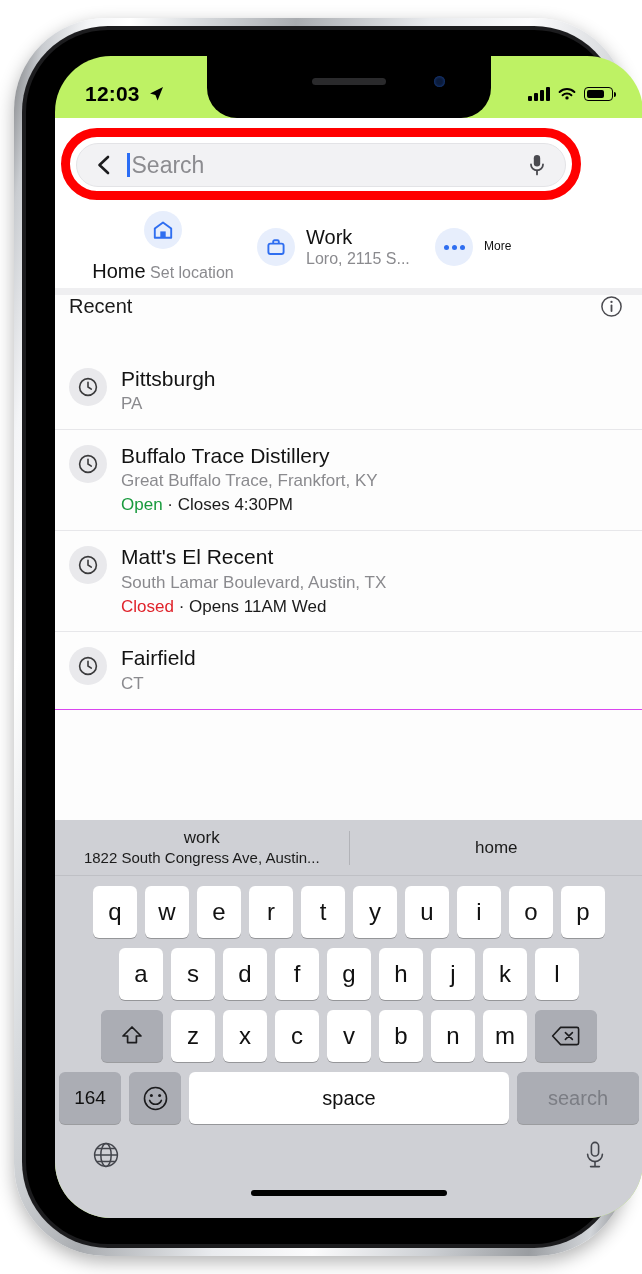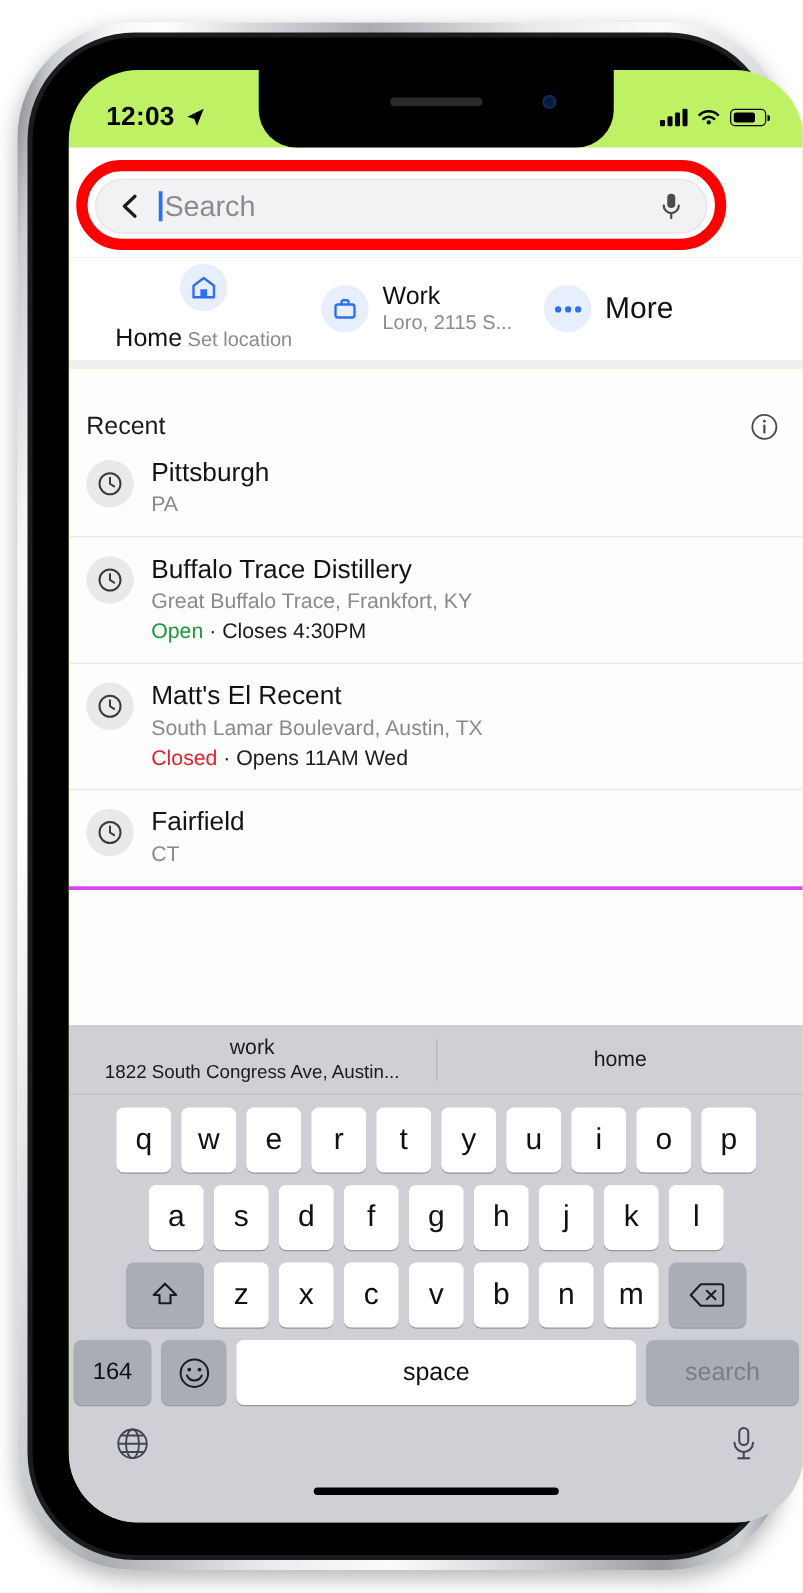--- a/index.html
+++ b/index.html
@@ -151,46 +151,46 @@
     background: #e7eefc; flex: none;
     display: flex; align-items: center; justify-content: center;
   }
   .sc-text { min-width: 0; }
   .sc-title { font-size: 20px; color: #111; line-height: 1.15; }
   .sc-sub {
     font-size: 16px; color: #8a8a8e; line-height: 1.2; margin-top: 2px;
     white-space: nowrap; overflow: hidden; text-overflow: ellipsis;
     max-width: 132px;
   }
-  .sc-more .sc-title { font-size: 24px; }
+  .sc-more .sc-title { font-size: 12px; }
   .dots { display: flex; gap: 3px; }
   .dots i { width: 5px; height: 5px; border-radius: 50%; background: #2f6ef0; display:block; }
 
   .thin-sep { height: 7px; background: #efeff1; }
 
   
   .recents {
     position: absolute; top: 239px; left: 0; right: 0;
     height: 525px; background: #fdfdfd;
   }
   .recent-head {
-    height: 58px; display: flex; align-items: flex-end;
+    height: 58px; display: flex; align-items: flex-start;
     justify-content: space-between; padding: 0 20px 0 14px;
   }
   .recent-title { font-size: 20px; color: #1a1a1a; font-weight: normal; }
   .info-icon { width: 23px; height: 23px; }
 
   .row {
     display: flex; align-items: flex-start; gap: 14px;
     padding: 13px 18px 13px 14px;
     border-bottom: 1px solid #e7e7ea;
     margin-left: 0;
     position: relative;
   }
-  .row:last-child { border-bottom: 3px solid #d946ef; }
+  .row:last-child { border-bottom: 1px solid #d946ef; }
   .row-icon {
     width: 38px; height: 38px; border-radius: 50%;
     background: #e9e9ec; flex: none;
     display: flex; align-items: center; justify-content: center;
     margin-top: 2px;
   }
   .row-body { flex: 1; min-width: 0; }
   .row-title { font-size: 21px; color: #131313; line-height: 1.25; }
   .row-sub { font-size: 17px; color: #8a8a8e; line-height: 1.35; margin-top: 1px; }
   .row-status { font-size: 17px; color: #1b1b1b; line-height: 1.35; margin-top: 1px; }

